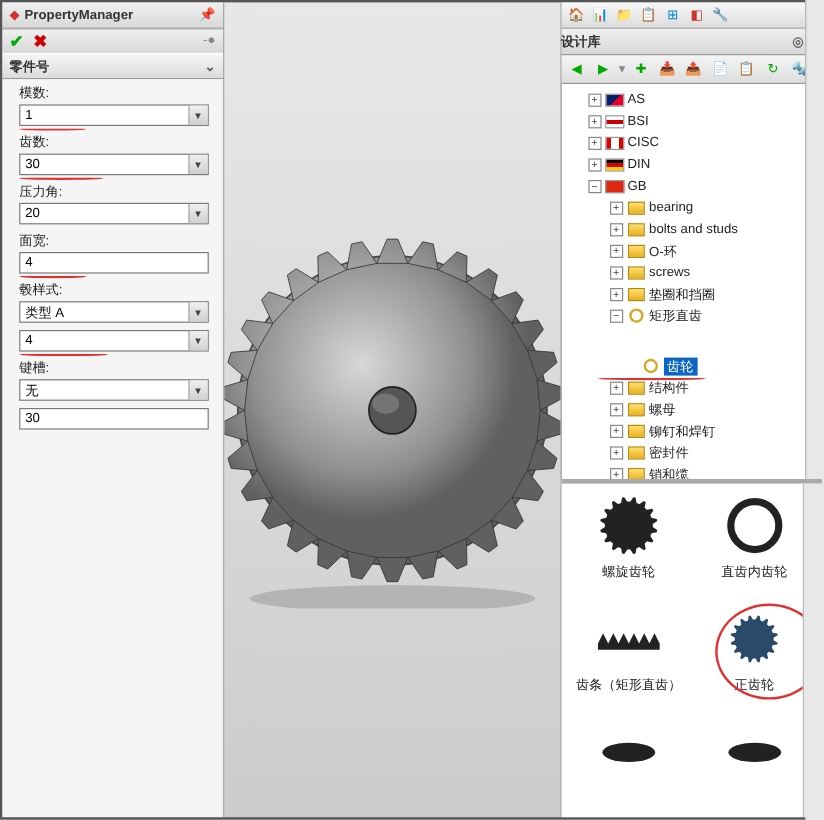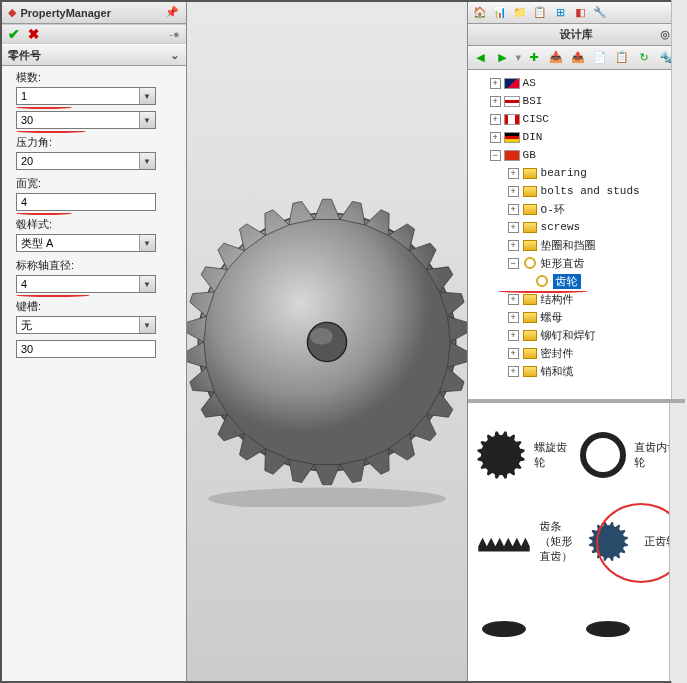--- a/index.html
+++ b/index.html
@@ -12,55 +12,55 @@
     .pm-sub { height: 24px; background: linear-gradient(#f8f8f8, #e0e0e0); border: 1px solid #aaa; margin: 4px; display: flex; align-items: center; justify-content: center; font-weight: bold; color: #333; border-radius: 2px; }
     .pm-okx { height: 20px; display: flex; align-items: center; padding: 0 6px; gap: 8px; border-top: 1px solid #ccc; border-bottom: 1px solid #ccc; background: linear-gradient(#f0f0f0, #d8d8d8); }
     .pm-okx .ok { color: #0a0; font-size: 14px; font-weight: bold; }
     .pm-okx .xx { color: #c00; font-size: 14px; font-weight: bold; }
     .pin-right { margin-left: auto; }
     
     .section-hdr { height: 22px; background: linear-gradient(#f5f5f5, #dcdcdc); border-top: 1px solid #fff; border-bottom: 1px solid #999; display: flex; align-items: center; padding: 0 6px; font-weight: bold; color: #333; }
     .section-hdr .collapse { margin-left: auto; color: #556; }
     
     .pm-body { flex: 1; overflow-y: auto; background: #f5f5f5; }
-    .field-group { padding: 4px 30px 2px 14px; position: relative; }
+    .field-group { padding: 4px 12px 2px 14px; position: relative; }
     .field-label { color: #222; margin-bottom: 2px; font-size: 11px; }
     .field-input, .field-select { width: 100%; height: 18px; border: 1px solid #7a7a7a; background: #fff; padding: 0 4px; font-size: 11px; }
     .select-wrap { position: relative; }
     .select-wrap .caret { position: absolute; right: 1px; top: 1px; bottom: 1px; width: 16px; background: linear-gradient(#f0f0f0, #d0d0d0); border-left: 1px solid #999; display: flex; align-items: center; justify-content: center; color: #444; font-size: 8px; pointer-events: none; }
     .underline-red { position: absolute; height: 3px; border-bottom: 2px solid #e03030; border-radius: 50%; }
     
     .viewport { flex: 1; background: linear-gradient(#e8e8e8, #ccc); display: flex; align-items: center; justify-content: center; position: relative; }
     .gear-svg { width: 280px; height: 330px; }
     
     .right-panel { width: 232px; background: #e8e8e8; border-left: 1px solid #888; display: flex; flex-direction: column; }
     .top-icons { height: 22px; background: linear-gradient(#f8f8f8, #dcdcdc); border-bottom: 1px solid #999; display: flex; align-items: center; padding: 0 4px; gap: 2px; }
     .top-icons .icon { width: 18px; height: 18px; display: flex; align-items: center; justify-content: center; }
-    .lib-header { height: 22px; background: linear-gradient(#f0f0f0, #d8d8d8); border-bottom: 1px solid #999; display: flex; align-items: center; justify-content: center; font-weight: bold; color: #333; position: relative; }
+    .lib-header { height: 22px; background: linear-gradient(#f0f0f0, #d8d8d8); border-bottom: 1px solid #999; display: flex; align-items: center; justify-content: flex-start; font-weight: bold; color: #333; position: relative; }
     .lib-header .pushpin-r { position: absolute; right: 4px; display: flex; gap: 2px; }
     .lib-toolbar { height: 24px; background: linear-gradient(#f5f5f5, #dedede); border-bottom: 1px solid #999; display: flex; align-items: center; padding: 0 4px; gap: 4px; }
     .lib-toolbar .tb-icon { width: 18px; height: 18px; display: flex; align-items: center; justify-content: center; color: #555; }
     
     .tree { flex: 1; background: #fff; overflow-y: auto; padding: 4px 0; }
     .tree-node { display: flex; align-items: center; height: 18px; white-space: nowrap; }
     .tree-toggle { width: 11px; height: 11px; border: 1px solid #888; background: #fff; display: flex; align-items: center; justify-content: center; font-size: 9px; color: #444; margin-right: 3px; line-height: 1; cursor: pointer; }
     .tree-icon { width: 16px; height: 14px; margin-right: 3px; display: flex; align-items: center; justify-content: center; }
-    .tree-label { color: #222; font-family: Liberation Mono, monospace; }
+    .tree-label { color: #222; }
     .tree-label.selected { background: #0a66c2; color: #fff; padding: 0 3px; }
     .flag { width: 16px; height: 11px; display: inline-block; border: 1px solid #999; }
     .flag-au { background: linear-gradient(135deg, #012169 50%, #e4002b 50%); }
     .flag-uk { background: linear-gradient(#fff 33%, #c00 33%, #c00 66%, #fff 66%); }
     .flag-ca { background: linear-gradient(90deg, #d00 25%, #fff 25%, #fff 75%, #d00 75%); }
     .flag-de { background: linear-gradient(#000 33%, #d00 33%, #d00 66%, #fc0 66%); }
     .flag-cn { background: #de2910; }
     .folder { width: 14px; height: 11px; background: linear-gradient(#ffe070, #e8b020); border: 1px solid #b88800; display: inline-block; }
     .gear-mini { width: 12px; height: 12px; border: 2px solid #d4a820; border-radius: 50%; display: inline-block; }
     
     .preview-grid { height: 282px; border-top: 4px solid #aaa; background: #fff; padding: 10px 6px; display: grid; grid-template-columns: 1fr 1fr; gap: 4px; overflow: hidden; position: relative; }
-    .preview-cell { display: flex; flex-direction: row; align-items: center; gap: 6px; }
+    .preview-cell { display: flex; flex-direction: column; align-items: center; gap: 6px; }
     .preview-thumb { width: 60px; height: 50px; display: flex; align-items: center; justify-content: center; }
     .preview-label { color: #222; font-size: 11px; }
     .circle-red { position: absolute; border: 2px solid #e03030; border-radius: 50%; pointer-events: none; }
     .scrollbar-v { position: absolute; right: 0; top: 0; bottom: 0; width: 16px; background: #e8e8e8; border-left: 1px solid #bbb; }
     
     svg { display: block; }
   </style>
 </head>
 <body>
 
@@ -85,20 +85,21 @@
   <div class="pm-body">
     <div class="field-group">
       <div class="field-label">模数:</div>
       <div class="select-wrap">
         <input class="field-input" value="1" style="">
         <span class="caret">▼</span>
       </div>
       <div class="underline-red" style="left:14px; bottom:-2px; width:56px;"></div>
     </div>
     <div class="field-group">
+      <div class="field-label">齿数:</div>
       <div class="select-wrap">
         <input class="field-input" value="30" style="">
         <span class="caret">▼</span>
       </div>
       <div class="underline-red" style="left:14px; bottom:-2px; width:70px;"></div>
     </div>
     <div class="field-group">
       <div class="field-label">压力角:</div>
       <div class="select-wrap">
         <input class="field-input" value="20" style="">
@@ -111,21 +112,20 @@
       <div class="underline-red" style="left:14px; bottom:-2px; width:56px;"></div>
     </div>
     <div class="field-group">
       <div class="field-label">毂样式:</div>
       <div class="select-wrap">
         <input class="field-input" value="类型 A" style="">
         <span class="caret">▼</span>
       </div>
     </div>
     <div class="field-group">
-      <div class="field-label">标称轴直径:</div>
       <div class="select-wrap">
         <input class="field-input" value="4" style="">
         <span class="caret">▼</span>
       </div>
       <div class="underline-red" style="left:14px; bottom:-2px; width:74px;"></div>
     </div>
     <div class="field-group">
       <div class="field-label">键槽:</div>
       <div class="select-wrap">
         <input class="field-input" value="无" style="">
@@ -260,21 +260,21 @@
         </span>
         <span class="tree-label">垫圈和挡圈</span>
       </div>
     <div class="tree-node" style="padding-left:40px;">
         <span class="tree-toggle">−</span>
         <span class="tree-icon">
           <span class="gear-mini"></span>
         </span>
         <span class="tree-label">矩形直齿</span>
       </div>
-    <div class="tree-node" style="padding-left:66px; position:relative;">
+    <div class="tree-node" style="padding-left:66px; position:relative;margin-top:24px;">
         <span class="tree-icon">
           <span class="gear-mini"></span>
         </span>
         <span class="tree-label selected">齿轮</span>
       <div class="underline-red" style="left:30px; bottom:-3px; width:90px;"></div>
     </div>
     <div class="tree-node" style="padding-left:40px;">
         <span class="tree-toggle">+</span>
         <span class="tree-icon">
           <span class="folder"></span>

